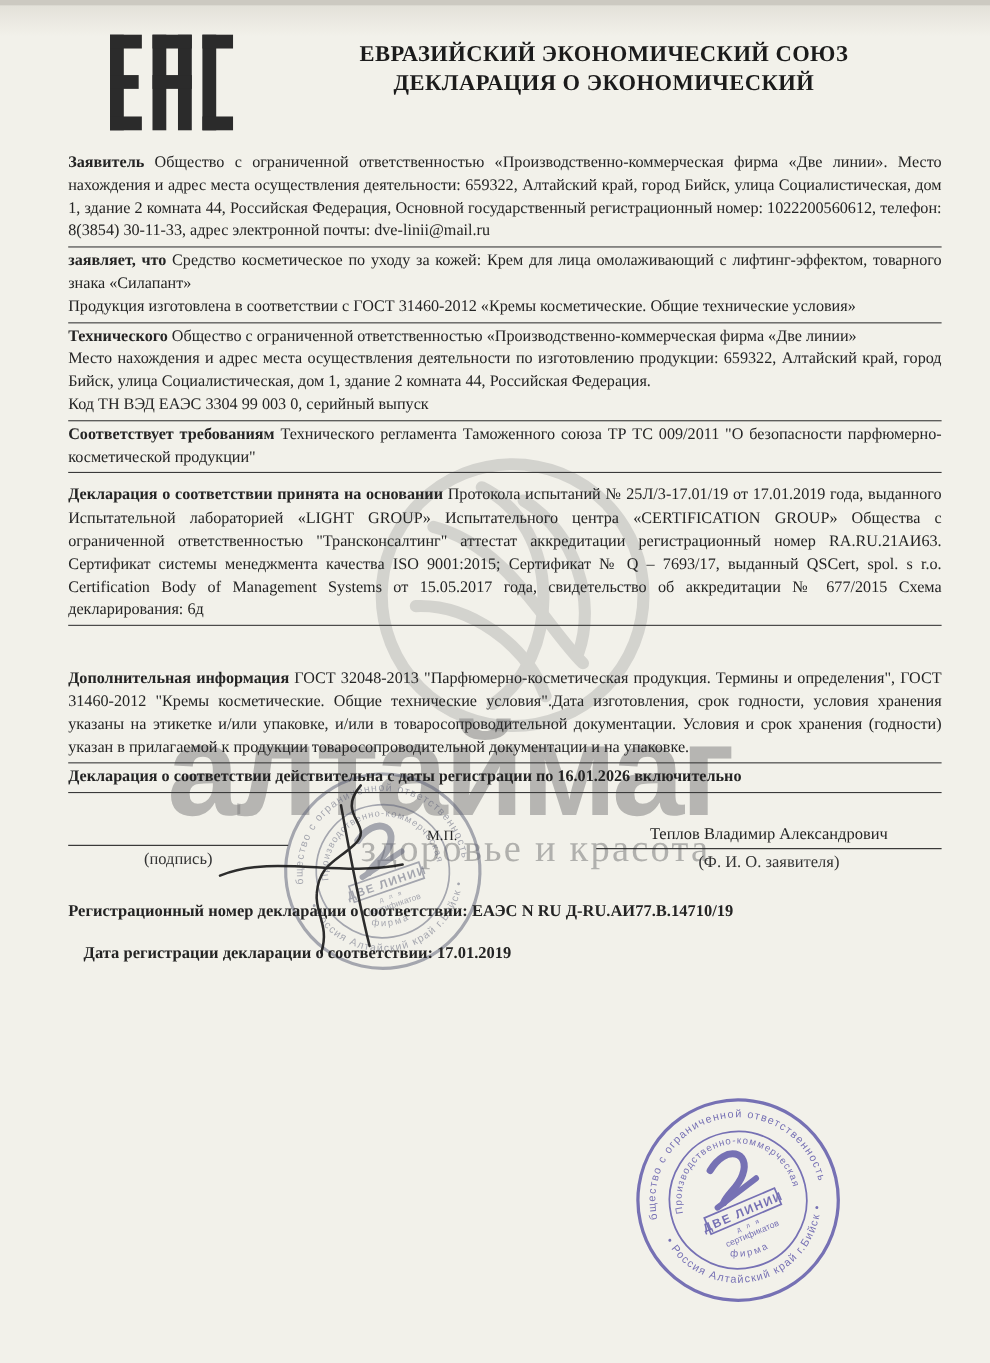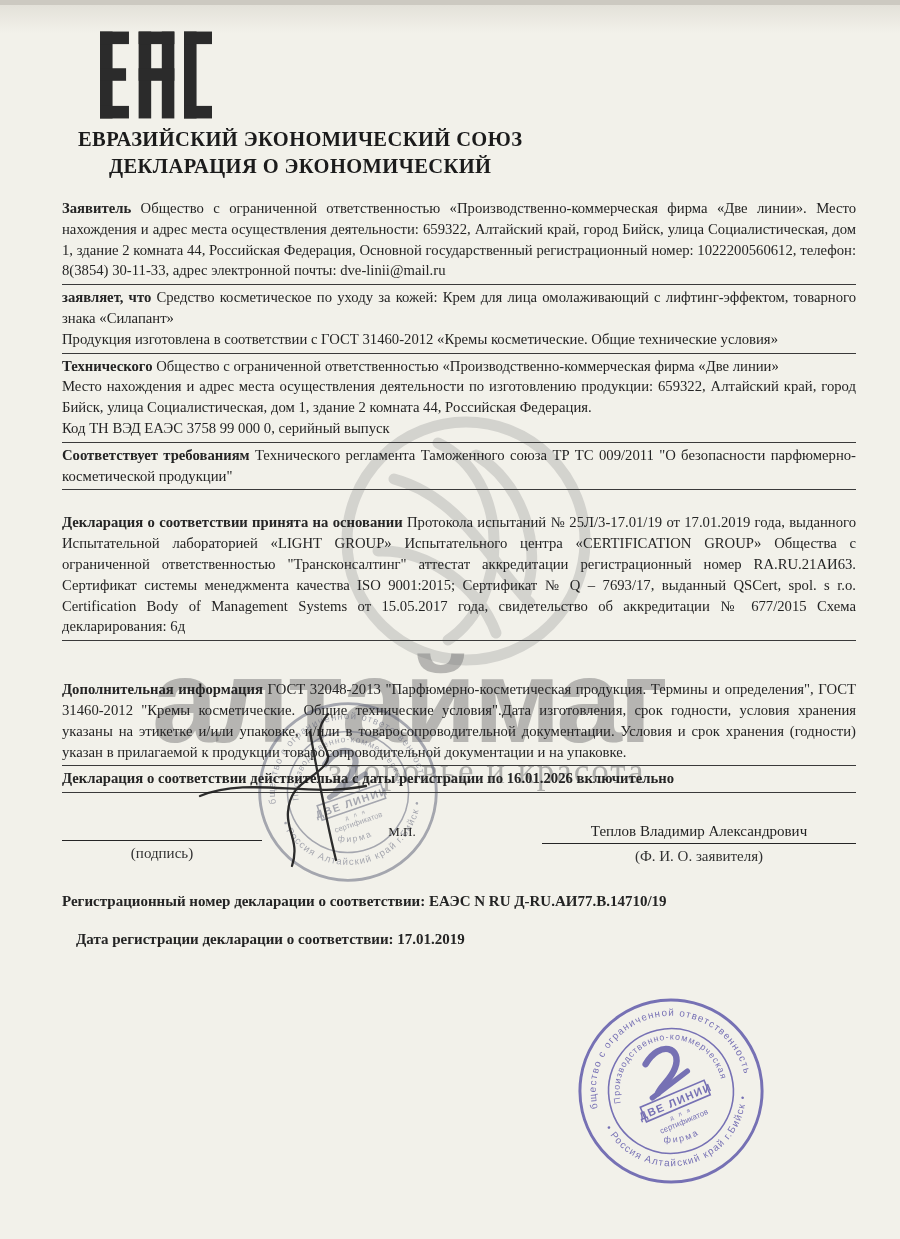--- a/index.html
+++ b/index.html
@@ -9,31 +9,31 @@
     font-family:"Liberation Serif", serif;
     color:#242424;
     overflow:hidden;
   }
   .page{position:relative;width:900px;height:1239px;overflow:hidden;}
   .page::before{content:"";position:absolute;top:0;left:0;right:0;height:5px;background:#ccc9c1;z-index:5;}
   .page::after{content:"";position:absolute;top:5px;left:0;right:0;height:28px;
     background:linear-gradient(#e3e1d9,rgba(242,241,234,0));z-index:0;}
 
   
-  .hdr{display:flex;align-items:flex-start;padding:30px 44px 0 48px;position:relative;z-index:2;flex-direction:column;}
+  .hdr{display:flex;align-items:flex-start;padding:30px 44px 0 48px;position:relative;z-index:2;}
   .eac{width:112px;height:90px;flex:0 0 auto;margin-left:52px;}
   .titles{flex:1;text-align:center;font-weight:bold;font-size:20.5px;line-height:27px;
     letter-spacing:.4px;color:#1b1b1b;padding:6px 0 0 30px;}
 
   
   main{position:relative;z-index:2;margin:16px 44px 0 62px;font-size:14.7px;line-height:20.8px;}
   .sec{border-bottom:1.6px solid #3a3a3a;padding:2px 0 3px;}
   .sec p{margin:0;text-align:justify;}
   .lbl{font-weight:bold;}
-  .gap-sm{margin-top:20px;}
+  .gap-sm{margin-top:8px;}
   .gap-md{margin-top:36px;}
   .bold-line{font-weight:bold;}
 
   
   .sigrow{margin-top:28px;display:flex;align-items:flex-start;}
   .sig-c1{width:200px;}
   .sig-c1 .spacer{height:19px;}
   .sig-line{border-bottom:1.6px solid #262626;height:0;}
   .caption{font-size:15px;text-align:center;margin-top:2px;color:#333;}
   .sig-c2{width:280px;text-align:center;font-size:13px;padding-top:1px;}
@@ -162,21 +162,21 @@
 
 
     <div class="sec">
       <p><span class="lbl">заявляет, что</span> <span>Средство косметическое по уходу за кожей: Крем для лица омолаживающий с лифтинг-эффектом, товарного знака «Силапант»</span></p>
       <p>Продукция изготовлена в соответствии с ГОСТ 31460-2012 «Кремы косметические. Общие технические условия»</p>
     </div>
 
     <div class="sec">
       <p><span class="lbl">Технического</span> <span>Общество с ограниченной ответственностью «Производственно-коммерческая фирма «Две линии»</span></p>
       <p>Место нахождения и адрес места осуществления деятельности по изготовлению продукции: 659322, Алтайский край, город Бийск, улица Социалистическая, дом 1, здание 2 комната 44, Российская Федерация.</p>
-      <p>Код ТН ВЭД ЕАЭС 3758 99 000 0, серийный выпуск</p>
+      <p>Код ТН ВЭД ЕАЭС 3304 99 003 0, серийный выпуск</p>
     </div>
 
     <div class="sec">
       <p><span class="lbl">Соответствует требованиям</span> <span>Технического регламента Таможенного союза ТР ТС 009/2011 "О безопасности парфюмерно-косметической продукции"</span></p>
     </div>
 
     <div class="sec gap-sm">
       <p><span class="lbl">Декларация о соответствии принята на основании</span> <span>Протокола испытаний № 25Л/3-17.01/19 от 17.01.2019 года, выданного Испытательной лабораторией «LIGHT GROUP» Испытательного центра «CERTIFICATION GROUP» Общества с ограниченной ответственностью "Трансконсалтинг" аттестат аккредитации регистрационный номер RA.RU.21АИ63. Сертификат системы менеджмента качества ISO 9001:2015; Сертификат № Q – 7693/17, выданный QSCert, spol. s r.o. Certification Body of Management Systems от 15.05.2017 года, свидетельство об аккредитации № 677/2015 Схема декларирования: 6д</span></p>
     </div>
 

